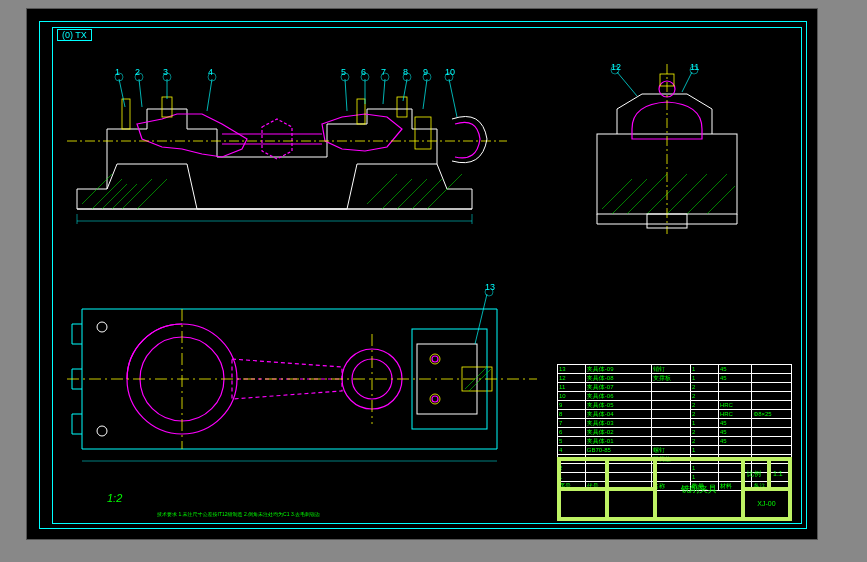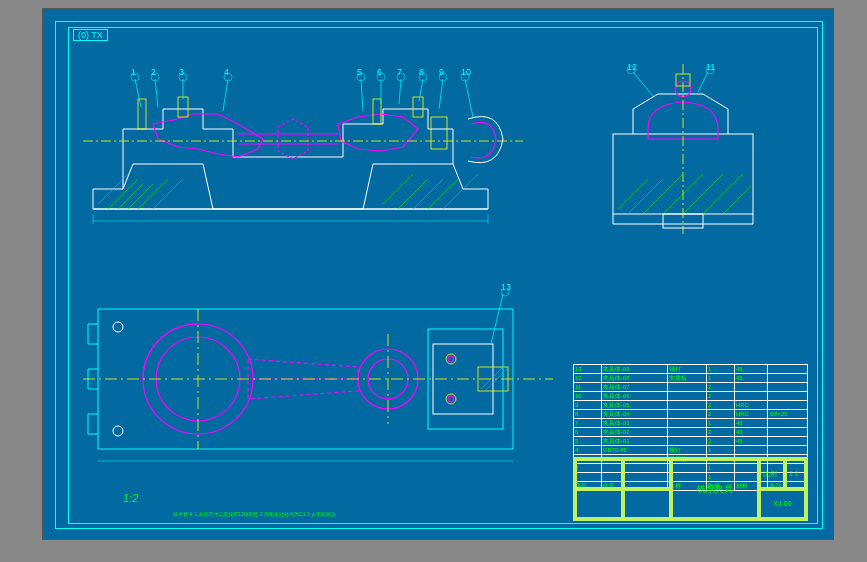--- a/index.html
+++ b/index.html
@@ -12,25 +12,25 @@
     overflow: hidden;
   }
   .app-window {
     width: 867px;
     height: 562px;
     background: #888;
     position: relative;
   }
   .drawing-area {
     position: absolute;
-    left: 42px;
+    left: 26px;
     top: 8px;
     width: 790px;
     height: 530px;
-    background: #0369a1;
+    background: #000000;
     border: 1px solid #555;
   }
   
   .tb-border {
     position: absolute;
     left: 12px;
     top: 12px;
     right: 10px;
     bottom: 10px;
     border: 1px solid #0ff;

